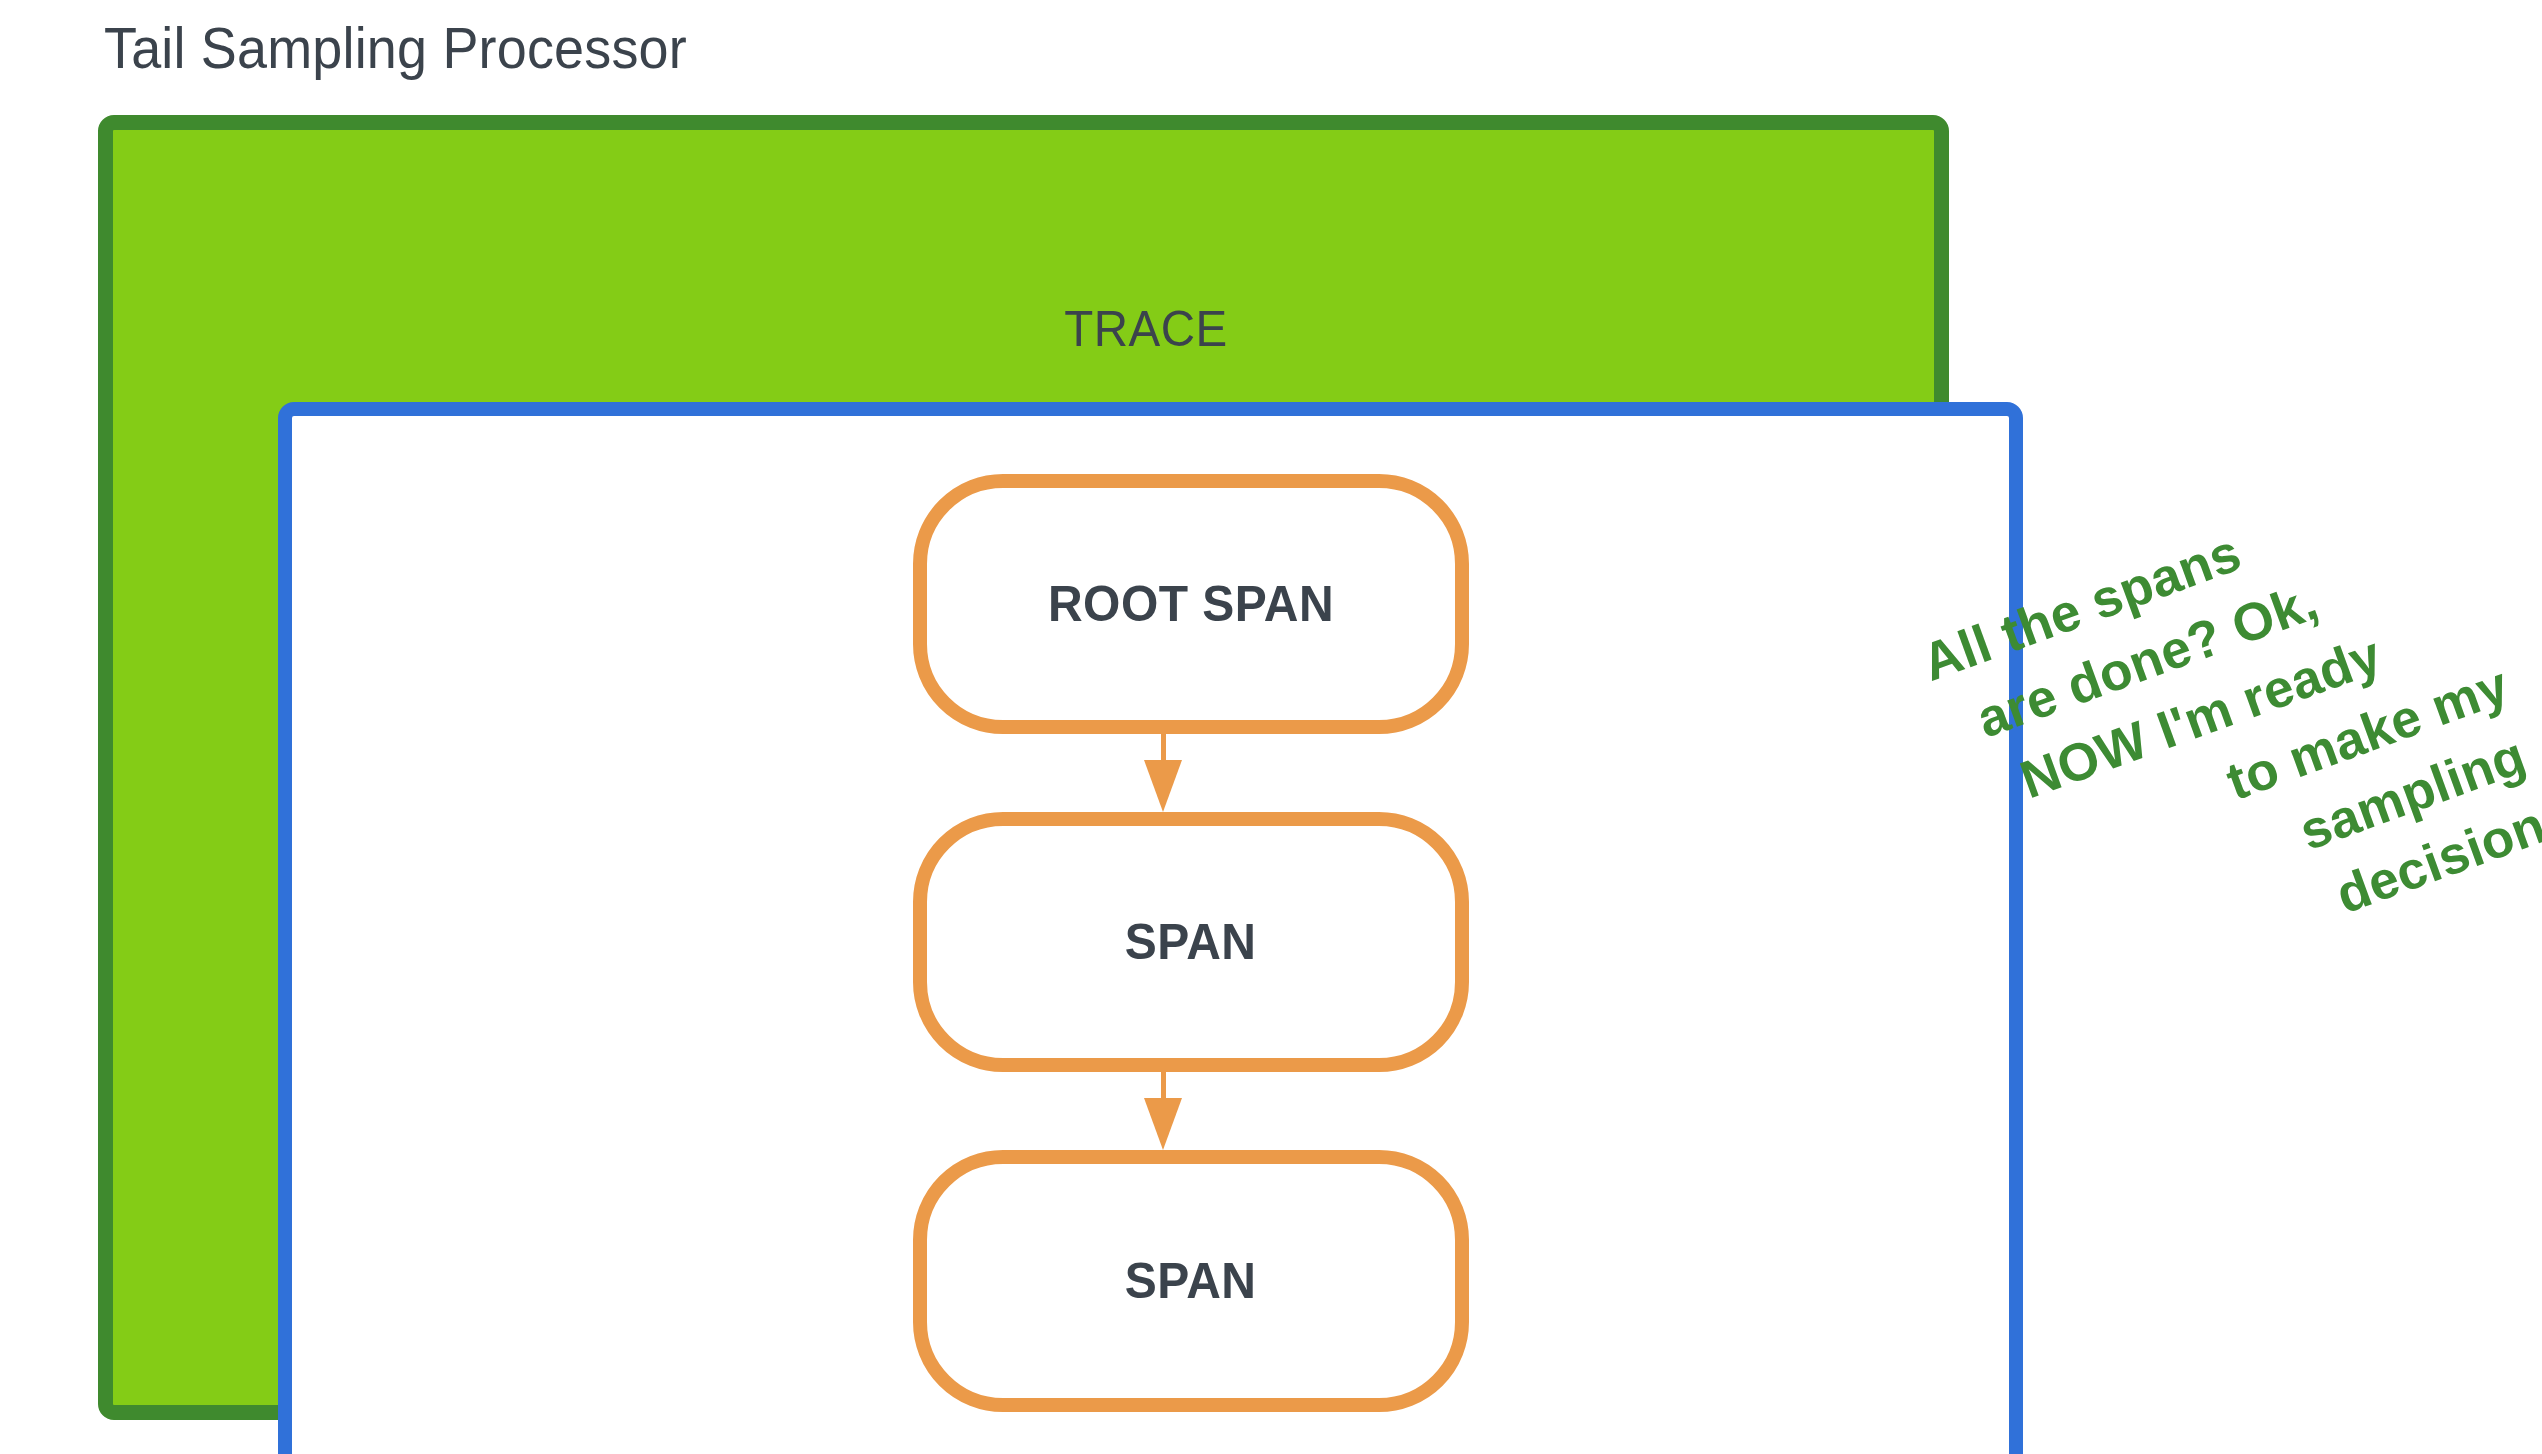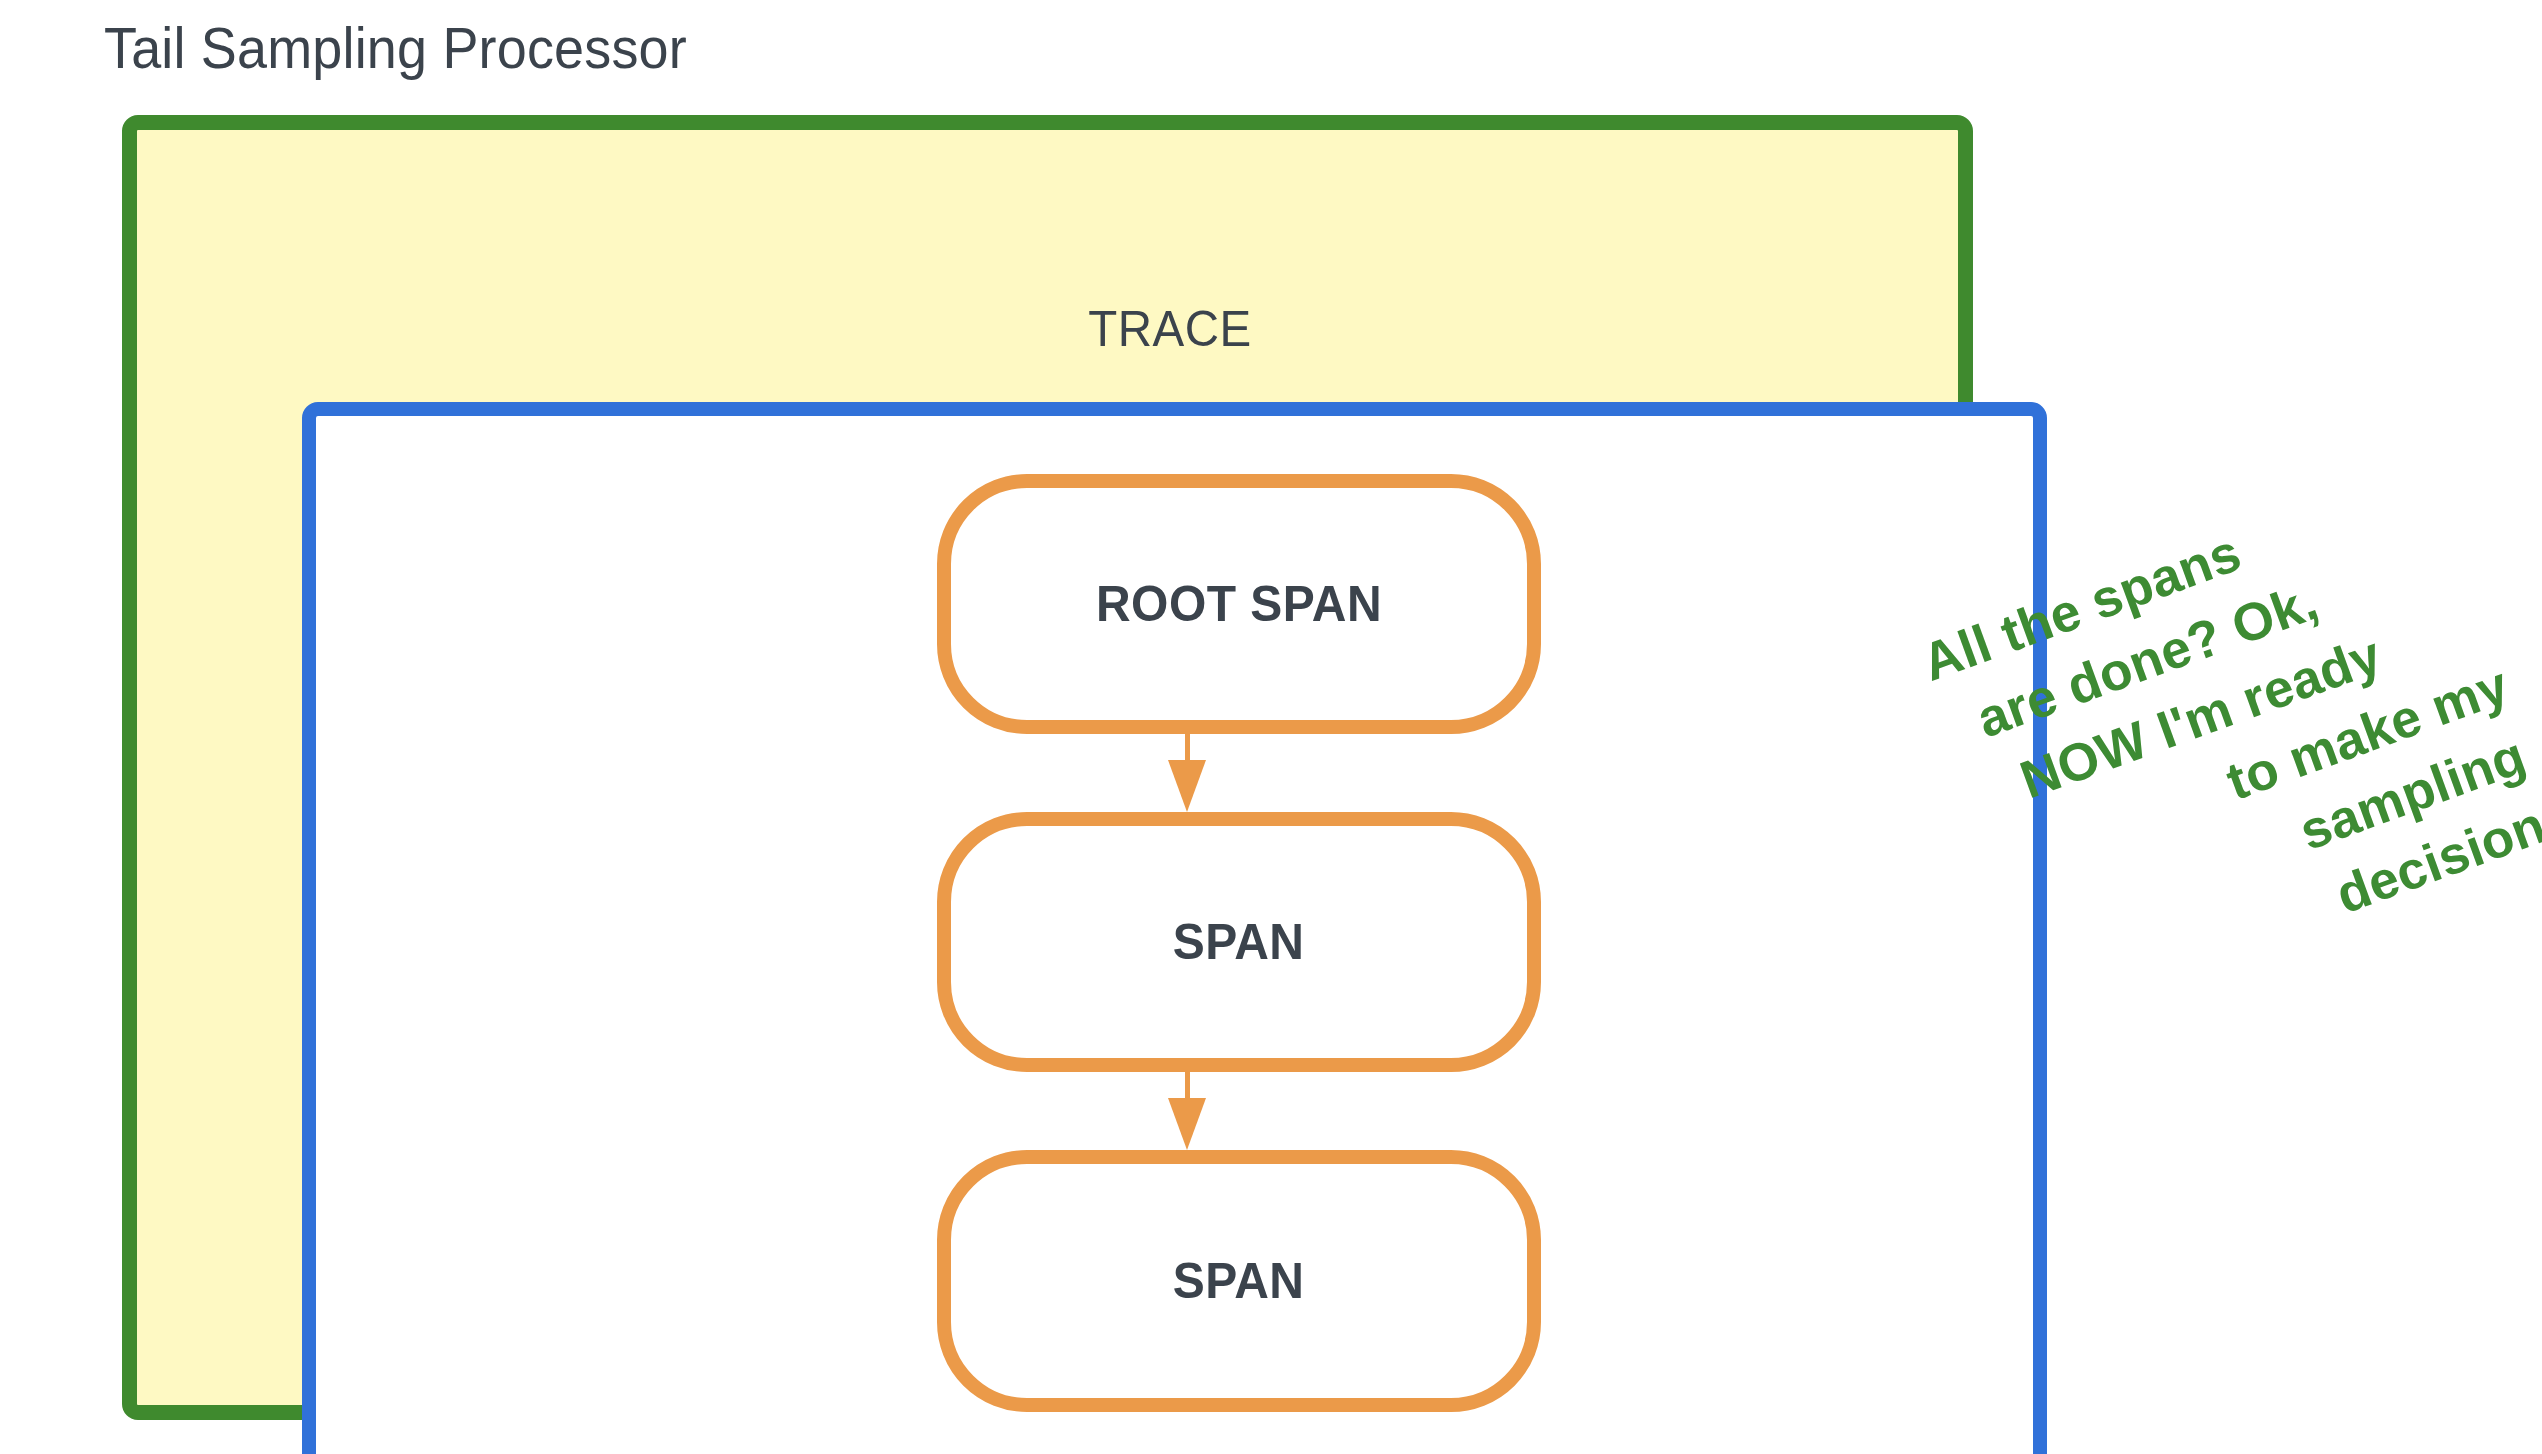--- a/index.html
+++ b/index.html
@@ -27,28 +27,28 @@
     color: #3b434c;
     letter-spacing: 0.2px;
     white-space: nowrap;
     transform: scaleX(0.93);
     transform-origin: left center;
   }
 
   
   #processor-box {
     position: absolute;
-    left: 122px;
+    left: 98px;
     top: 115px;
     width: 1851px;
     height: 1305px;
     box-sizing: border-box;
     border: 15px solid #3f8a2e;
     border-radius: 16px;
-    background: #fef9c3;
+    background: #84cc16;
   }
 
   
   #trace-box {
     position: absolute;
     left: 165px;
     top: 272px;
     width: 1745px;
     height: 1090px;
     box-sizing: border-box;
@@ -69,21 +69,21 @@
     font-weight: 400;
     color: #3b434c;
     letter-spacing: 0.5px;
     transform: scaleX(0.95);
   }
 
   
   .span-node {
     position: absolute;
     left: 800px;
-    width: 604px;
+    width: 556px;
     box-sizing: border-box;
     border: 14px solid #eb9a49;
     border-radius: 90px;
     background: #ffffff;
     display: flex;
     align-items: center;
     justify-content: center;
     text-align: right;
   }
   .span-node .span-label {

